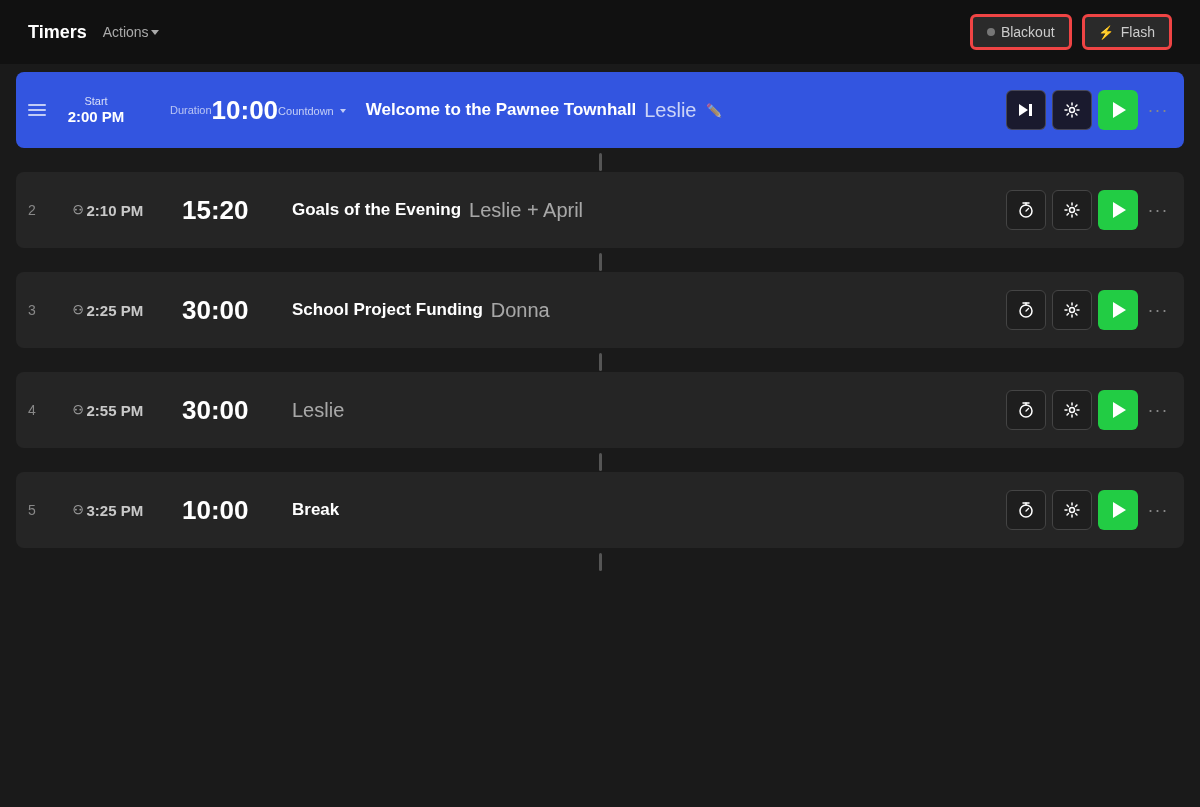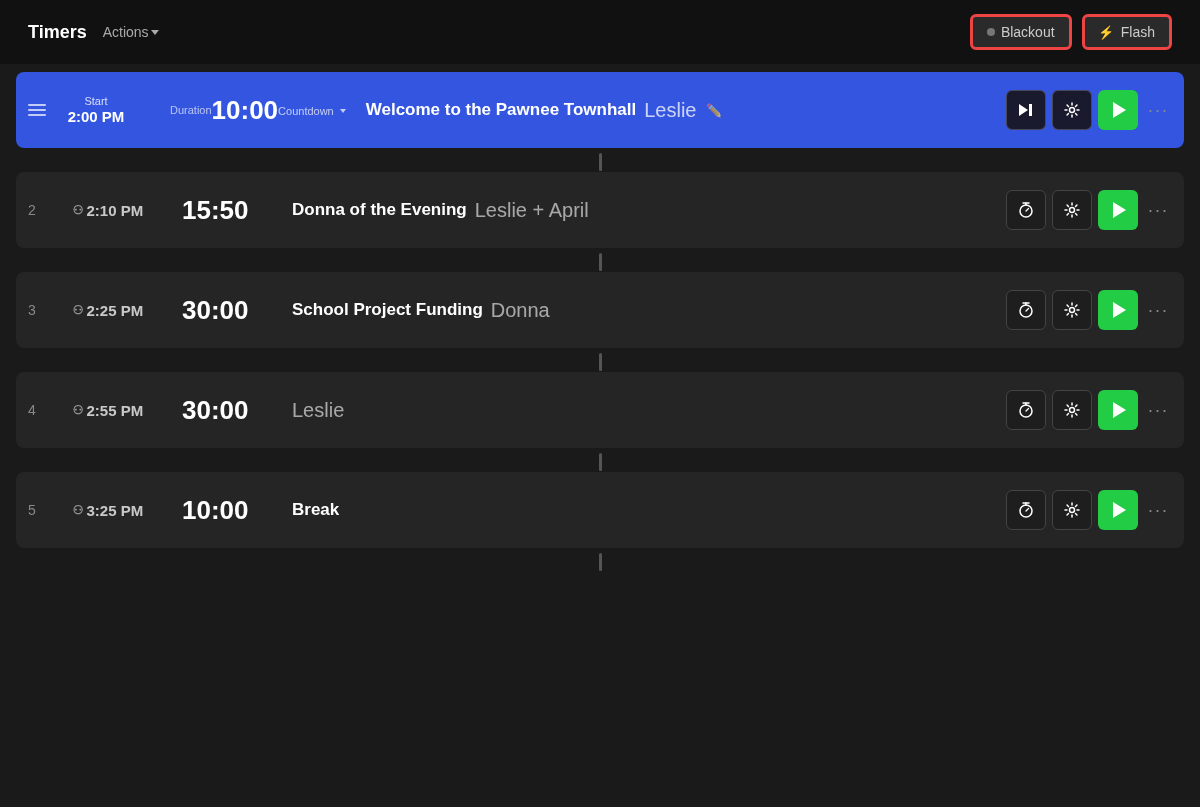--- a/index.html
+++ b/index.html
@@ -368,24 +368,24 @@
 
   <div class="timer-row">
     <span class="row-num">2</span>
     <div class="time-section">
       <span class="start-time-linked">
         <span class="link-sym">⚇</span>
         <span>2:10 PM</span>
       </span>
     </div>
     <div class="duration-section">
-      <span class="duration-value">15:50</span>
+      <span class="duration-value">15:20</span>
     </div>
     <div class="row-title">
-      <span class="row-title-text">Donna of the Evening</span>
+      <span class="row-title-text">Goals of the Evening</span>
       <span class="row-presenter">Leslie + April</span>
     </div>
     <div class="row-actions">
       <button class="action-btn skip">
         <svg width="18" height="18" viewBox="0 0 18 18" fill="none">
           <circle cx="9" cy="10" r="6" stroke="white" stroke-width="1.5"></circle>
           <line x1="9" y1="4" x2="9" y2="2" stroke="white" stroke-width="1.5" stroke-linecap="round"></line>
           <line x1="9" y1="10" x2="11.5" y2="7.5" stroke="white" stroke-width="1.3" stroke-linecap="round"></line>
           <line x1="6" y1="2" x2="12" y2="2" stroke="white" stroke-width="1.5" stroke-linecap="round"></line>
         </svg>

